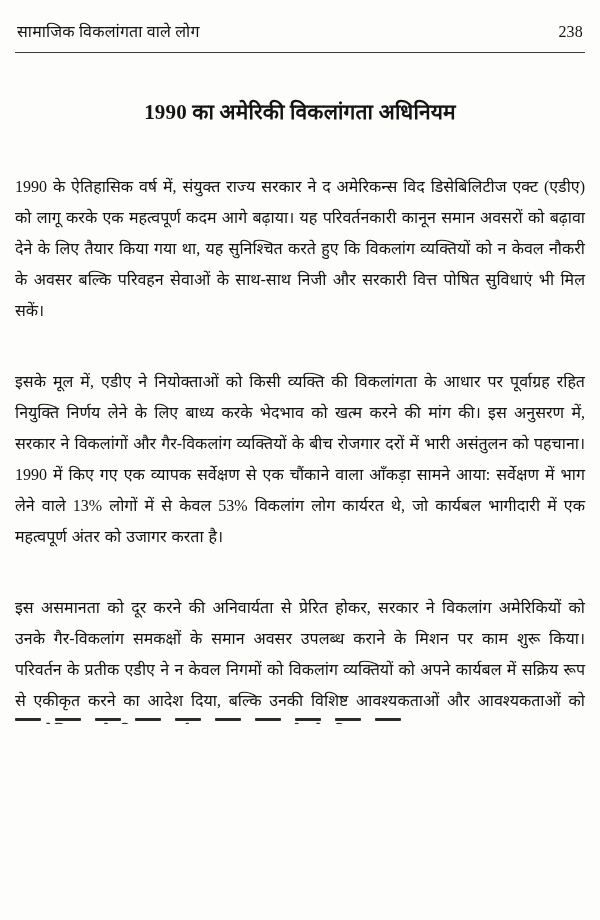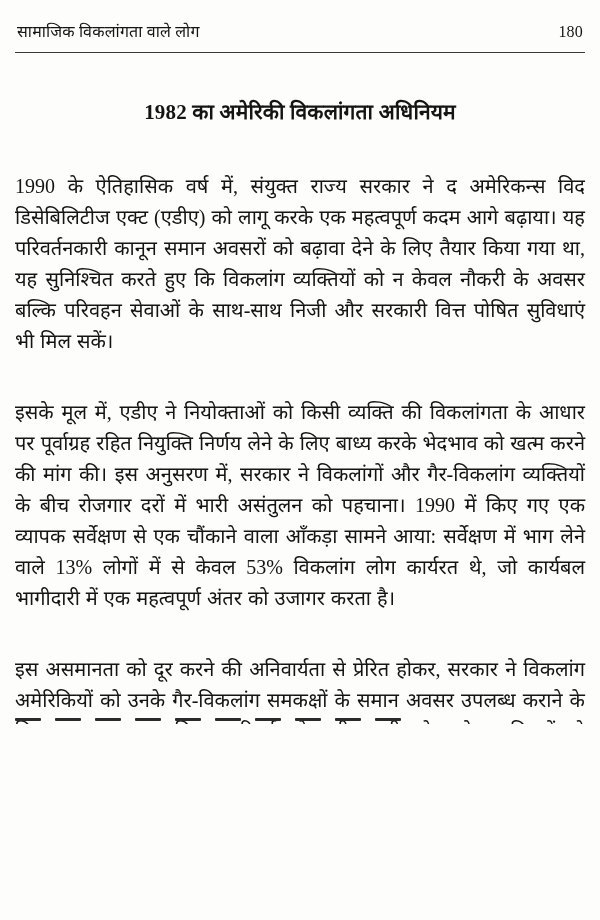--- a/index.html
+++ b/index.html
@@ -30,21 +30,21 @@
   }
   .chapter-title {
     text-align: center;
     font-weight: bold;
     font-size: 21px;
     margin-top: 44px;
     margin-bottom: 46px;
     letter-spacing: 0.2px;
   }
   .body-text p {
-    font-size: 20px;
+    font-size: 16px;
     line-height: 31px;
     text-align: justify;
     text-justify: inter-word;
     margin-bottom: 40px;
     word-spacing: 1px;
   }
   .body-text p:last-child {
     margin-bottom: 0;
     margin-top: 32px;
   }
@@ -69,24 +69,24 @@
     border-radius: 1px;
   }
 </style>
 </head>
 <body>
 
 <div class="page">
 
   <div class="running-header">
     <span class="running-title">सामाजिक विकलांगता वाले लोग</span>
-    <span class="page-num">180</span>
+    <span class="page-num">238</span>
   </div>
 
-  <h1 class="chapter-title">1982 का अमेरिकी विकलांगता अधिनियम</h1>
+  <h1 class="chapter-title">1990 का अमेरिकी विकलांगता अधिनियम</h1>
 
   <div class="body-text">
     <p>1990 के ऐतिहासिक वर्ष में, संयुक्त राज्य सरकार ने द अमेरिकन्स विद डिसेबिलिटीज एक्ट (एडीए) को लागू करके एक महत्वपूर्ण कदम आगे बढ़ाया। यह परिवर्तनकारी कानून समान अवसरों को बढ़ावा देने के लिए तैयार किया गया था, यह सुनिश्चित करते हुए कि विकलांग व्यक्तियों को न केवल नौकरी के अवसर बल्कि परिवहन सेवाओं के साथ-साथ निजी और सरकारी वित्त पोषित सुविधाएं भी मिल सकें।</p>
     <p>इसके मूल में, एडीए ने नियोक्ताओं को किसी व्यक्ति की विकलांगता के आधार पर पूर्वाग्रह रहित नियुक्ति निर्णय लेने के लिए बाध्य करके भेदभाव को खत्म करने की मांग की। इस अनुसरण में, सरकार ने विकलांगों और गैर-विकलांग व्यक्तियों के बीच रोजगार दरों में भारी असंतुलन को पहचाना। 1990 में किए गए एक व्यापक सर्वेक्षण से एक चौंकाने वाला आँकड़ा सामने आया: सर्वेक्षण में भाग लेने वाले 13% लोगों में से केवल 53% विकलांग लोग कार्यरत थे, जो कार्यबल भागीदारी में एक महत्वपूर्ण अंतर को उजागर करता है।</p>
     <p>इस असमानता को दूर करने की अनिवार्यता से प्रेरित होकर, सरकार ने विकलांग अमेरिकियों को उनके गैर-विकलांग समकक्षों के समान अवसर उपलब्ध कराने के मिशन पर काम शुरू किया। परिवर्तन के प्रतीक एडीए ने न केवल निगमों को विकलांग व्यक्तियों को अपने कार्यबल में सक्रिय रूप से एकीकृत करने का आदेश दिया, बल्कि उनकी विशिष्ट आवश्यकताओं और आवश्यकताओं को समायोजित करने की महत्वपूर्ण आवश्यकता पर भी जोर दिया।</p>
   </div>
 
   <div class="cutoff-strip">
     <div class="marks">
       <span></span>

